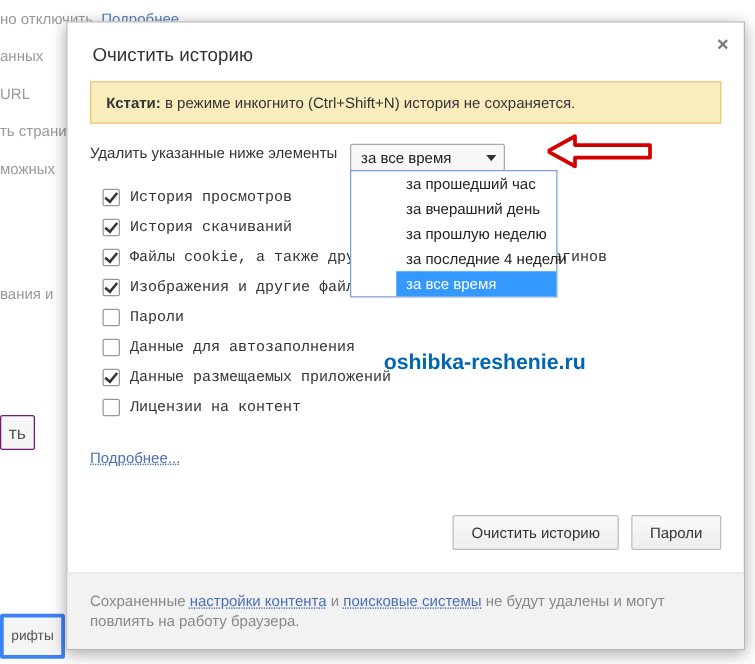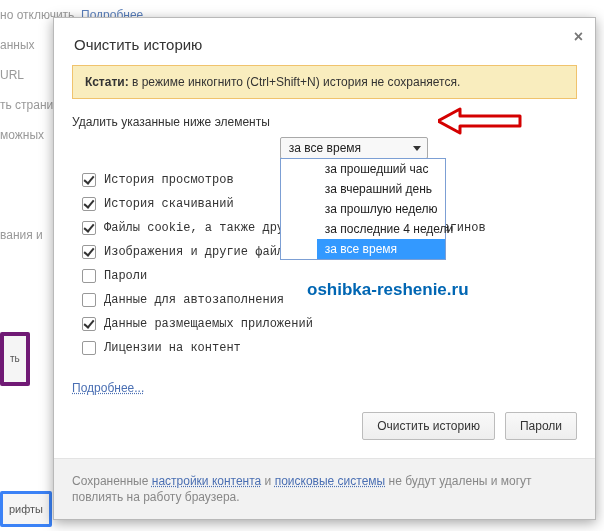--- a/index.html
+++ b/index.html
@@ -19,25 +19,25 @@
       padding: 4px 8px 8px 0;
       color: #999;
       line-height: 22px;
       font-size: 12px;
     }
     .bg-layer .link { color: #5a7fbb; text-decoration: underline dotted; }
     .bg-layer .row { margin-bottom: 8px; }
     .bg-btn {
       position: absolute;
       left: 0; top: 332px;
-      border: 4px solid #701a75;
+      border: 1px solid #701a75;
       background: #f5f5f5;
-      padding: 12px 6px;
+      padding: 2px 6px;
       color: #555;
-      font-size: 10px;
+      font-size: 14px;
       border-radius: 2px;
     }
     .bg-btn2 {
       position: absolute;
       left: 0; top: 491px;
       border: 3px solid #3b82f6;
       background: #f5f5f5;
       padding: 4px 6px;
       color: #555;
       font-size: 11px;
@@ -80,22 +80,21 @@
       display: flex;
       align-items: flex-start;
       gap: 10px;
       padding: 4px 18px 8px 18px;
       font-size: 12px;
       color: #333;
     }
     .select-row label { white-space: nowrap; }
     .select-box {
       position: relative;
-      width: 148px;
-      margin-top: 22px;
+      width: 124px;
     }
     .select-closed {
       border: 1px solid #a9a9a9;
       border-radius: 2px;
       background: #f8f8f8;
       height: 22px;
       line-height: 20px;
       padding: 0 18px 0 8px;
       font-size: 12px;
       color: #222;

